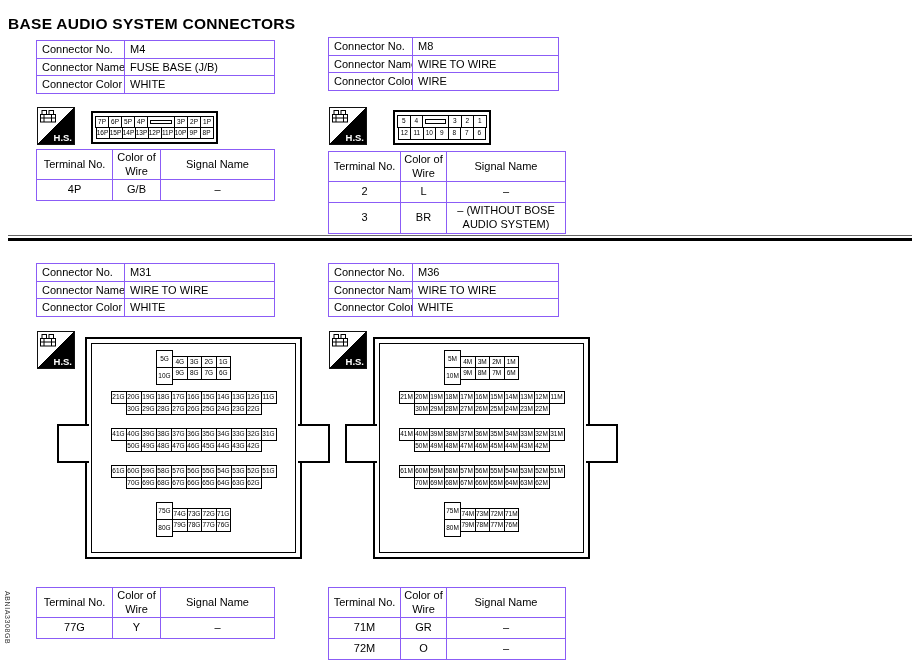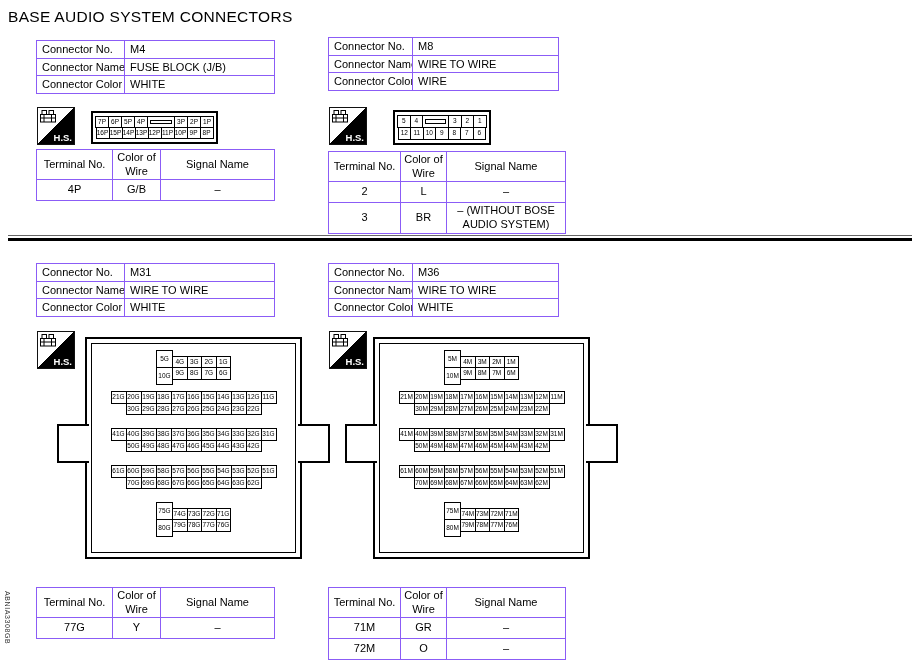--- a/index.html
+++ b/index.html
@@ -1,20 +1,20 @@
 <!DOCTYPE html>
 <html><head>
 <meta charset="utf-8">
 <style>
   * { box-sizing: border-box; margin: 0; padding: 0; }
   html,body { background:#fff; }
   body { font-family:"Liberation Sans", sans-serif; color:#000; }
   .page { position:relative; width:920px; height:668px; background:#fff; overflow:hidden; }
 
-  .title { position:absolute; left:8px; top:8px; font-size:15.5px; font-weight:normal; letter-spacing:.3px; }
+  .title { position:absolute; left:8px; top:15px; font-size:15.5px; font-weight:bold; letter-spacing:.3px; }
 
   table { border-collapse:collapse; table-layout:fixed; position:absolute; background:#fff; border:1.5px solid #000; }
   td,th { border:1px solid #8b5cf6; font-size:11px; font-weight:normal; color:#000; overflow:hidden; }
   .info td { height:17.5px; padding:0 5px; text-align:left; vertical-align:middle; white-space:nowrap; }
   .term th { height:30px; text-align:center; vertical-align:middle; padding:0 2px; line-height:1.2; }
   .term td { height:21px; text-align:center; vertical-align:middle; padding:1px 4px; line-height:1.25; }
 
   .hs { position:absolute; width:38px; height:38px; border:1.5px solid #111;
         background:linear-gradient(135deg,#fff 49%,#000 49%); }
   .hs .lbl { position:absolute; right:2px; bottom:1px; font-size:9.5px; font-weight:bold; color:#fff; }
@@ -72,21 +72,21 @@
         <col style="width:88px">
         <col style="width:150px">
       </colgroup>
     <tbody>
         <tr>
           <td>Connector No.</td>
         <td>M4</td>
         </tr>
     <tr>
           <td>Connector Name</td>
-        <td>FUSE BLOCK (J/B)</td>
+        <td>FUSE BASE (J/B)</td>
         </tr>
     <tr>
           <td>Connector Color</td>
         <td>WHITE</td>
         </tr>
   </tbody>
     </table>
 
   <table class="info" style="left:328px;top:37px;width:230px">
     <colgroup>

